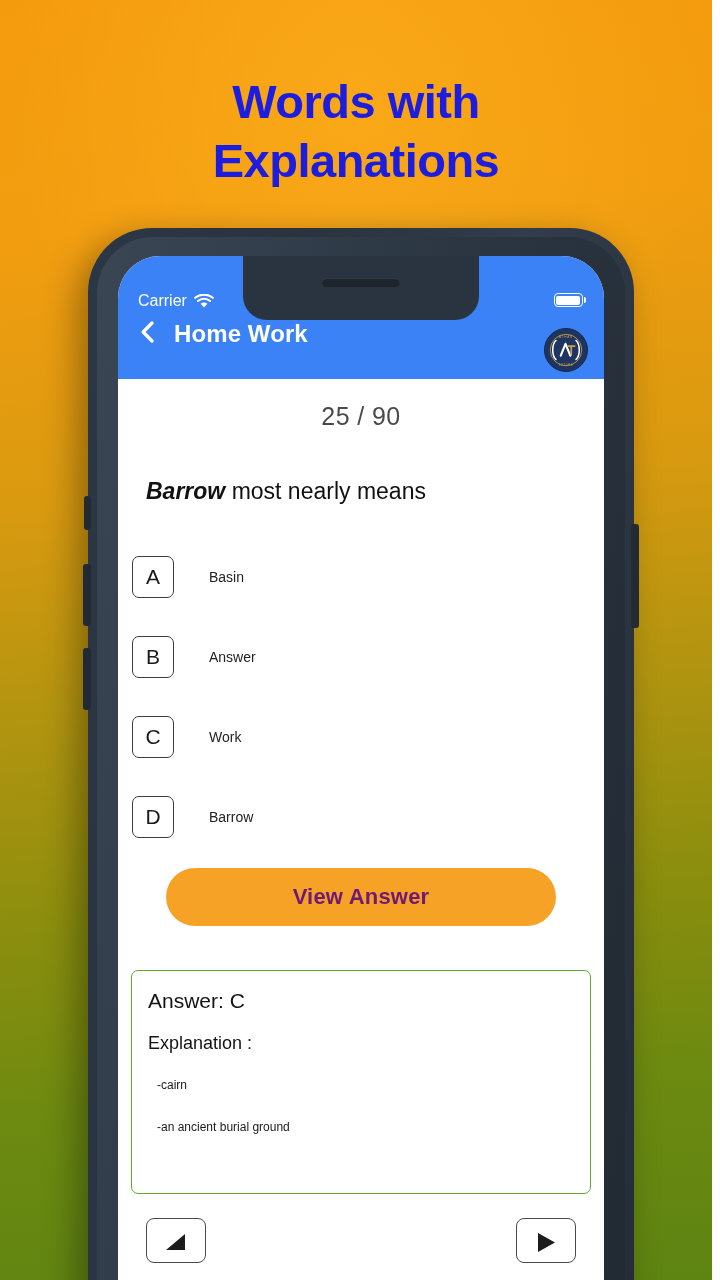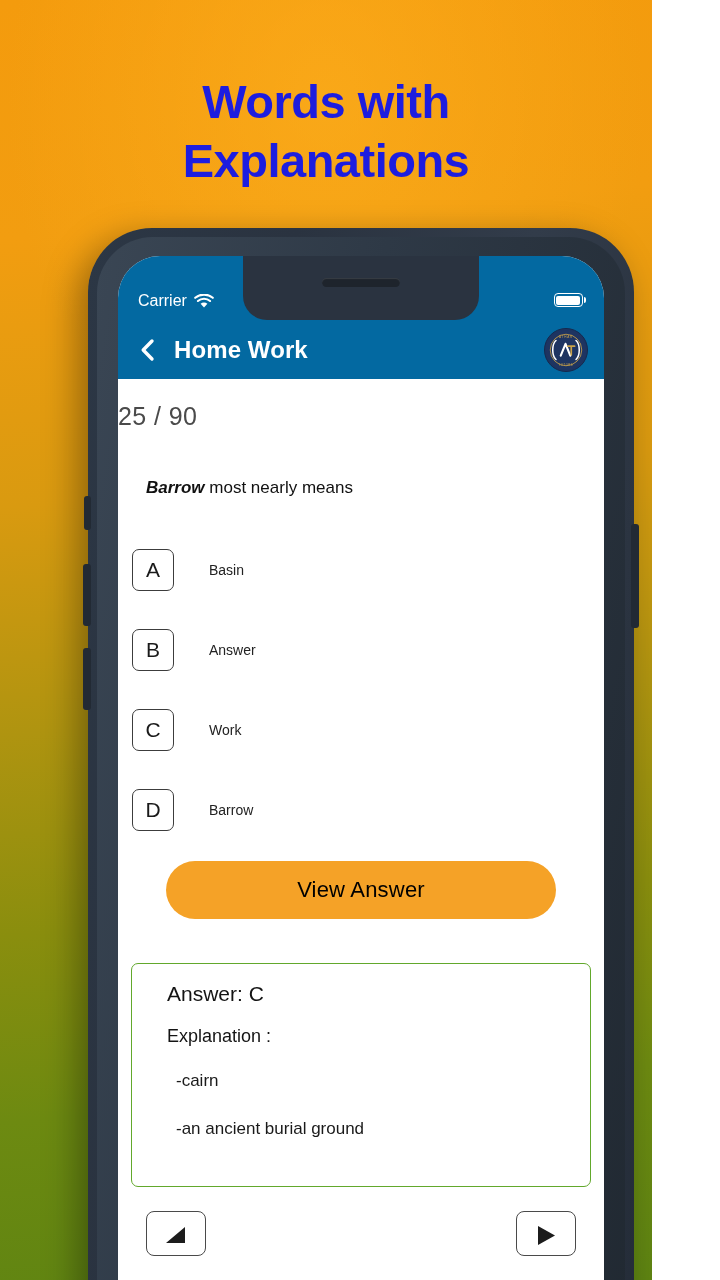--- a/index.html
+++ b/index.html
@@ -6,21 +6,21 @@
 
   html, body {
     width:720px; height:1280px;
     overflow:hidden;
     font-family:"Liberation Sans", sans-serif;
   }
 
   
   #promo {
     position:relative;
-    width:652px; height:1280px;
+    width:712px; height:1280px;
     background:
       linear-gradient(175deg,
         #F49B0D 0%,
         #F29D10 18%,
         #D99A10 38%,
         #AF9410 55%,
         #8A8E0E 70%,
         #6D8A11 84%,
         #5E8412 100%);
     overflow:hidden;
@@ -104,21 +104,21 @@
     position:absolute;
     left:50%; top:22px; transform:translateX(-50%);
     width:78px; height:9px;
     border-radius:5px;
     background:#1E242C;
     box-shadow: inset 0 1px 1px rgba(255,255,255,0.12);
   }
 
   
   .app-header {
-    background:#0369a1;
+    background:#3b82f6;
     padding:0;
     position:relative;
     height:123px;
   }
   .statusbar {
     position:relative;
     height:64px;
     color:#FFFFFF;
     font-size:16px;
   }
@@ -152,21 +152,21 @@
     width:2px; height:6px;
     background:#FFFFFF;
     border-radius:0 2px 2px 0;
     margin-left:1.5px;
   }
 
   .navbar {
     position:relative;
     height:59px;
     display:flex;
-    align-items:center;
+    align-items:flex-start;
     padding:0 18px;
   }
   .back-chevron {
     width:24px; height:24px;
     margin-right:14px;
     flex:0 0 auto;
     cursor:pointer;
   }
   .nav-title {
     color:#FFFFFF;
@@ -186,30 +186,30 @@
     overflow:hidden;
   }
 
   
   .app-body {
     background:#FFFFFF;
     padding:0 0 0 0;
   }
 
   .counter {
-    text-align:left;
+    text-align:center;
     font-size:25px;
     color:#4A4A4A;
     padding:23px 0 0 0;
     letter-spacing:0.4px;
   }
 
   .question {
     margin:47px 0 0 28px;
-    font-size:17px;
+    font-size:23px;
     color:#111111;
   }
   .question .kw {
     font-weight:bold;
     font-style:italic;
   }
 
   .options {
     margin-top:32px;
     padding-left:14px;
@@ -237,47 +237,47 @@
 
   .view-answer-wrap {
     padding:11px 48px 0 48px;
   }
   .view-answer {
     width:100%;
     height:58px;
     background:#F5A227;
     border:none;
     border-radius:29px;
-    color:#000000;
+    color:#701a75;
     font-size:22px;
-    font-weight:normal;
+    font-weight:bold;
     font-family:"Liberation Sans", sans-serif;
     cursor:pointer;
     letter-spacing:0.2px;
   }
 
   .answer-card {
     margin:44px 13px 0 13px;
     border:1.8px solid #62A82C;
     border-radius:7px;
-    padding:18px 0 0 35px;
+    padding:18px 0 0 16px;
     min-height:224px;
   }
   .answer-line {
     font-size:21px;
     color:#141414;
     margin-bottom:20px;
   }
   .expl-line {
     font-size:18px;
     color:#141414;
     margin-bottom:24px;
   }
   .expl-item {
-    font-size:17px;
+    font-size:12px;
     color:#1A1A1A;
     margin:8px 0 28px 9px;
   }
 
   .pager {
     display:flex;
     justify-content:space-between;
     align-items:center;
     padding:24px 28px 0 28px;
   }

